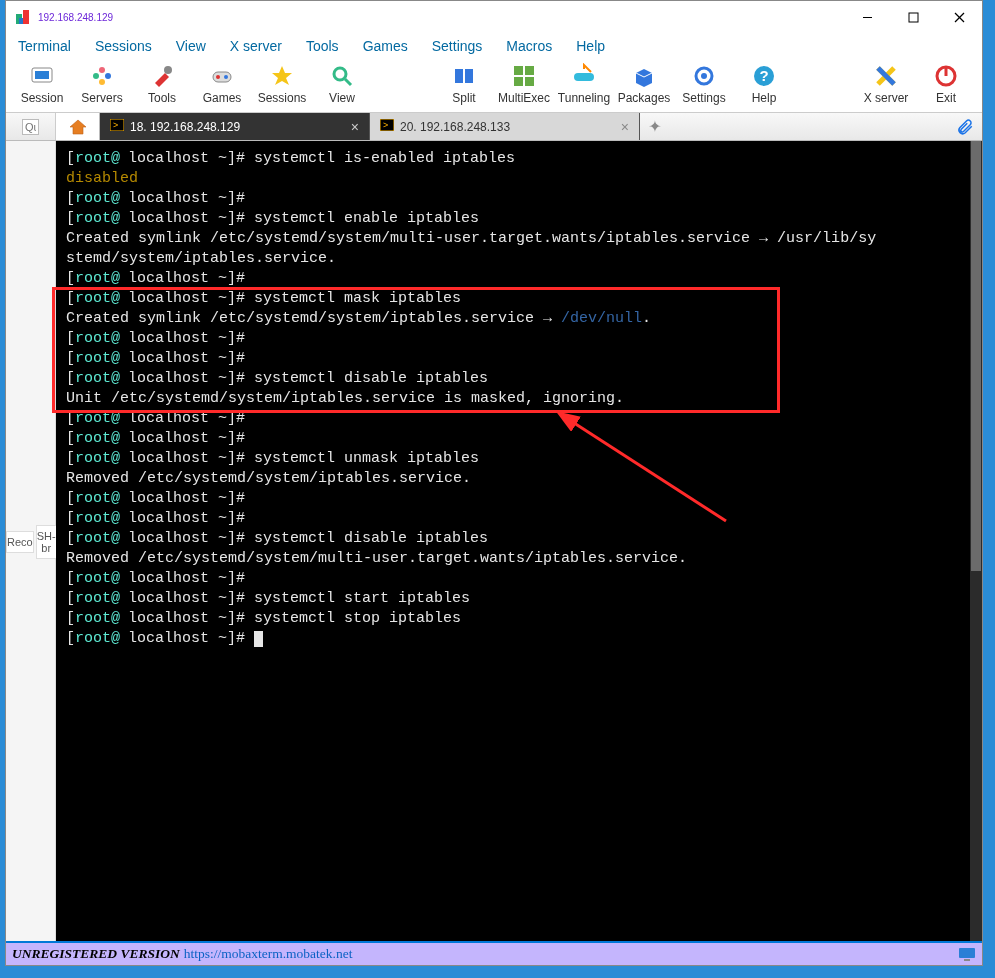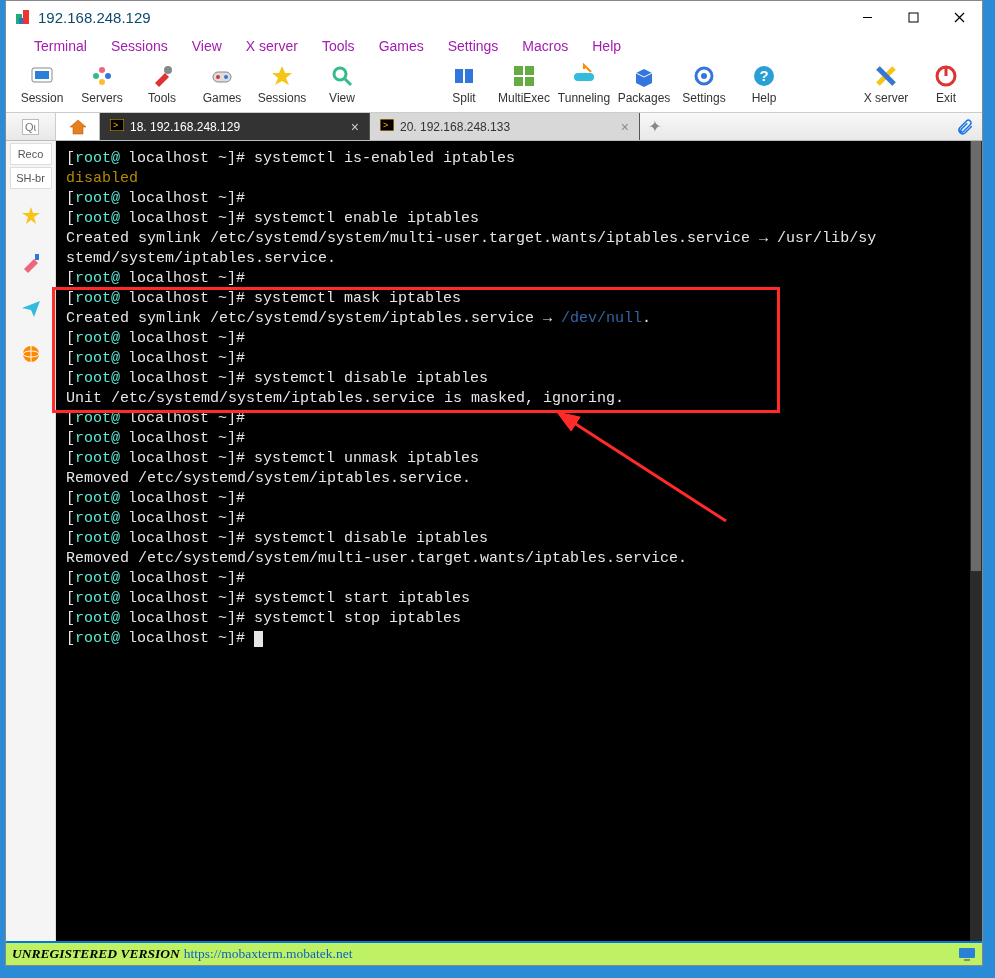--- a/index.html
+++ b/index.html
@@ -1,63 +1,63 @@
 <!DOCTYPE html>
 <html><head>
 <meta charset="utf-8">
 <style>
   * { margin: 0; padding: 0; box-sizing: border-box; }
   body { font-family: "Segoe UI", Tahoma, sans-serif; font-size: 13px; background: #2a8cd6; width: 995px; height: 978px; overflow: hidden; position: relative; }
   .window { position: absolute; top: 0; left: 5px; width: 978px; height: 966px; background: #fff; border: 1px solid #888; display: flex; flex-direction: column; }
   
   .titlebar { height: 32px; display: flex; align-items: center; padding: 0 0 0 8px; background: #fff; }
   .titlebar .app-icon { width: 18px; height: 18px; margin-right: 6px; }
-  .titlebar .title { flex: 1; font-size: 15px; color: #0c4a6e; }
+  .titlebar .title { flex: 1; font-size: 10px; color: #6d28d9; }
   .win-btns { display: flex; }
   .win-btn { width: 46px; height: 32px; display: flex; align-items: center; justify-content: center; font-family: "Segoe MDL2 Assets", Arial; font-size: 12px; cursor: default; }
   
-  .menubar { height: 26px; display: flex; align-items: center; padding: 0 16px; font-size: 14px; color: #a21caf; }
+  .menubar { height: 26px; display: flex; align-items: center; padding: 0 0; font-size: 14px; color: #0369a1; }
   .menubar .menu-item { padding: 3px 12px; cursor: default; }
   
   .toolbar { height: 54px; display: flex; align-items: flex-start; justify-content: space-between; padding: 2px 6px 0 6px; border-bottom: 1px solid #ccc; }
   .toolbar-group { display: flex; gap: 0; }
   .tool-btn { width: 60px; display: flex; flex-direction: column; align-items: center; gap: 2px; font-size: 12px; color: #333; cursor: default; padding: 2px 0; }
   .tool-btn .ticon { width: 26px; height: 26px; display:flex; align-items:center; justify-content:center; }
   
   .tabrow { height: 28px; background: linear-gradient(#f8f8f8,#e8e8e8); display: flex; align-items: stretch; border-bottom: 1px solid #bbb; }
   .sidebar-stub { width: 50px; border-right:1px solid #ccc; display:flex; align-items:center; padding:0 16px; font-size:12px; color:#666; }
   .sidebar-stub input { width: 100%; border:1px solid #bbb; font-size:11px; padding:1px 2px; }
   .home-tab { width: 44px; display:flex; align-items:center; justify-content:center; border-right:1px solid #bbb; background:#fff; }
   .sess-tab { display:flex; align-items:center; gap:6px; padding:0 10px; font-size:12px; color:#fff; border-right:1px solid #555; min-width: 270px; }
   .sess-tab.active { background:#333; }
   .sess-tab.inactive { background:#d8d8d8; color:#333; min-width: 270px; }
   .sess-tab .close-x { margin-left:auto; color:#ccc; font-size:14px; }
   .sess-tab.inactive .close-x { color:#888; }
   .tab-add { width:30px; display:flex; align-items:center; justify-content:center; color:#888; font-size:16px; }
   .tabrow .clip { margin-left:auto; width:34px; display:flex; align-items:center; justify-content:center; color:#1a73e8; font-size:18px; }
   
   .main { flex:1; display:flex; overflow:hidden; }
-  .sidebar { width: 50px; background:#f5f5f5; border-right:1px solid #ddd; display:flex; flex-direction:column; align-items:center; padding-top:2px; gap:2px; font-size:11px; color:#555; }
+  .sidebar { width: 50px; background:#f5f5f5; border-right:1px solid #ddd; display:flex; flex-direction:row; align-items:center; padding-top:2px; gap:2px; font-size:11px; color:#555; }
   .sidebar .sb-btn { width:42px; padding:4px 0; text-align:center; border:1px solid #ddd; background:#fff; cursor:default; }
   .sidebar .sb-icon { width:38px; height:38px; display:flex; align-items:center; justify-content:center; margin-top:6px; cursor:default; }
   
   .term-wrap { flex:1; position:relative; background:#000; }
   .term { position:absolute; inset:0 12px 0 0; padding: 8px 6px 6px 10px; font-family: "Consolas","Courier New",monospace; font-size: 15px; line-height: 20px; color:#e6e6e6; white-space: pre; overflow:hidden; }
   .term .red { color:#5eead4; }
   .term .mag { color:#e5e5e5;margin-left:8px; }
   .term .yel { color:#b58900; }
   .term .blu { color:#3465a4;text-align:right; }
   .term .cursor { display:inline-block; width:9px; height:16px; background:#e6e6e6; vertical-align:text-bottom; }
   .scrollbar { position:absolute; right:0; top:0; bottom:0; width:12px; background:#2b2b2b; }
   .scrollbar .thumb { position:absolute; left:1px; right:1px; top:0; height:430px; background:#6b6b6b; }
   
   .hlbox { position:absolute; border:3px solid #ff2a2a; pointer-events:none; }
   .arrow { position:absolute; pointer-events:none; }
   
-  .statusbar { height: 24px; border-top: 2px solid #0078d7; background:#bef264; display:flex; align-items:center; padding:0 6px; font-family: Georgia, serif; font-size: 13.5px; gap:4px; }
+  .statusbar { height: 24px; border-top: 2px solid #0078d7; background:#c4b5fd; display:flex; align-items:center; padding:0 6px; font-family: Georgia, serif; font-size: 13.5px; gap:4px; }
   .statusbar .ur { font-weight:bold; font-style:italic; }
   .statusbar .link { color:#0b62c4; }
   .statusbar .mon { margin-left:auto; width:18px; height:14px; }
 </style>
 </head>
 <body>
 
 <div class="window">
 
   <div class="titlebar">

